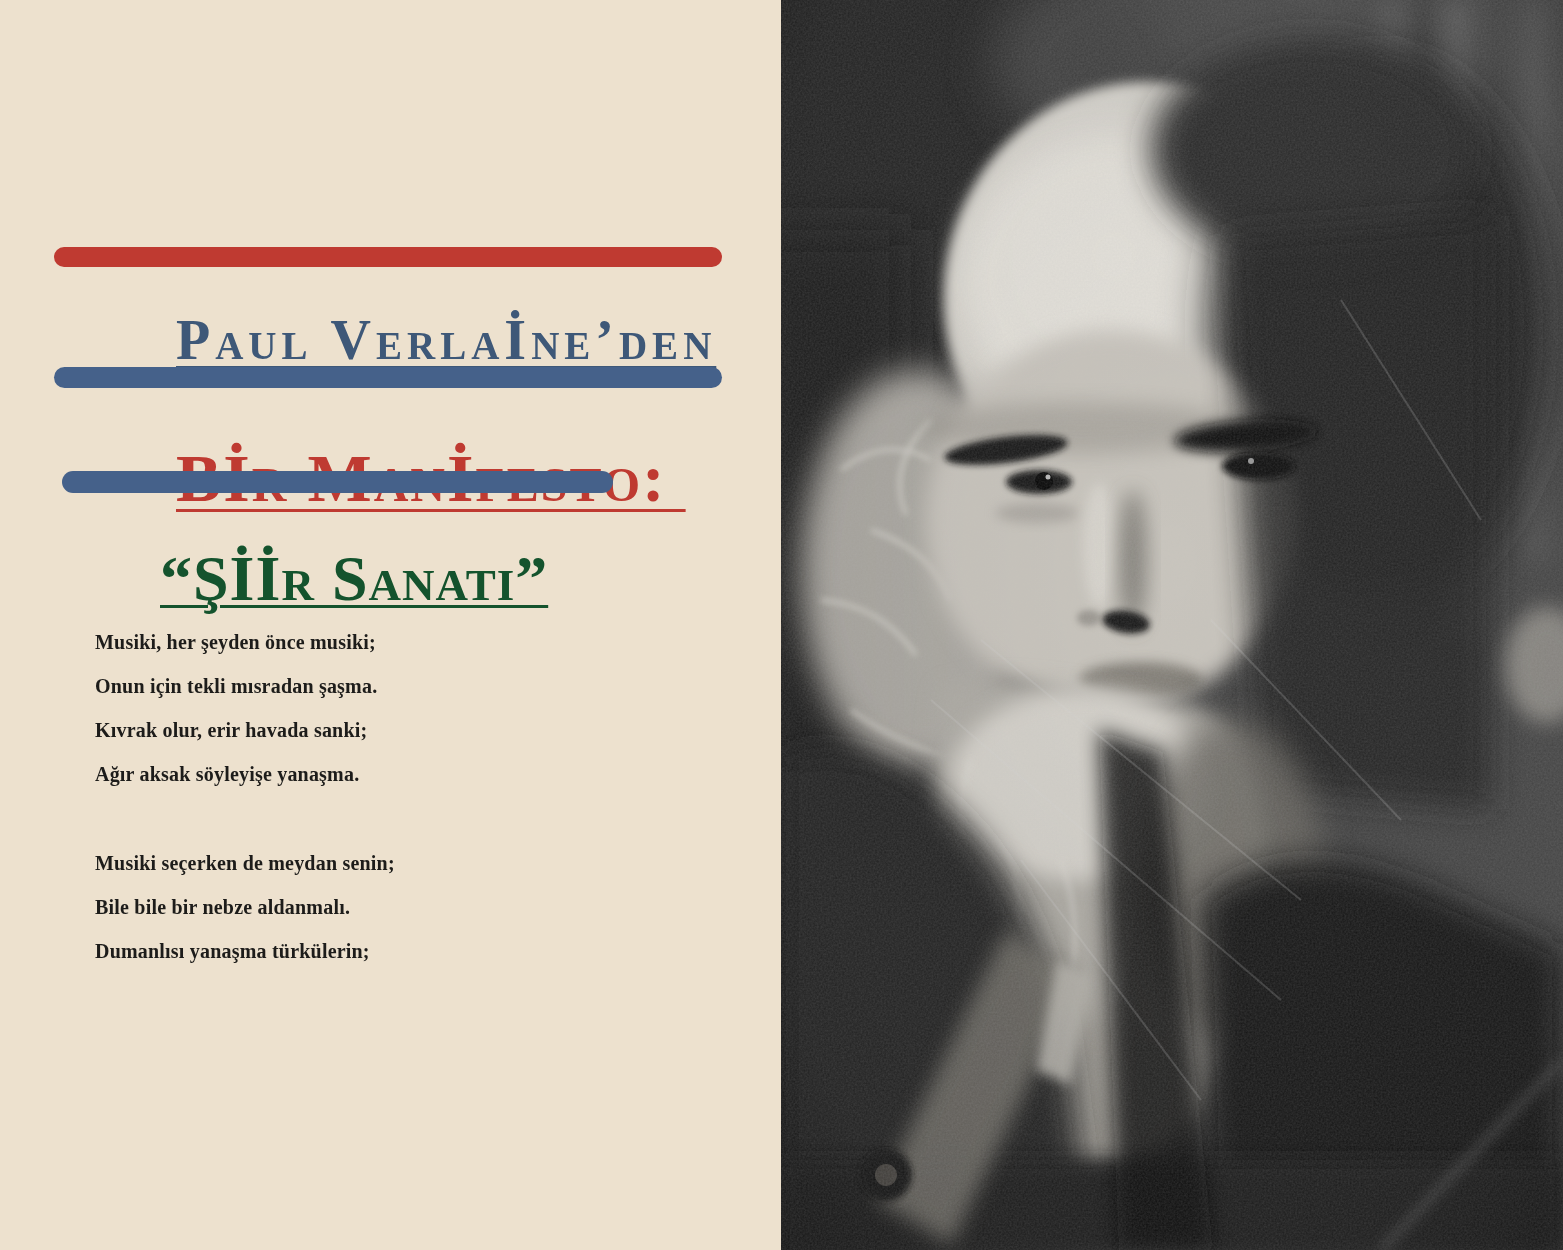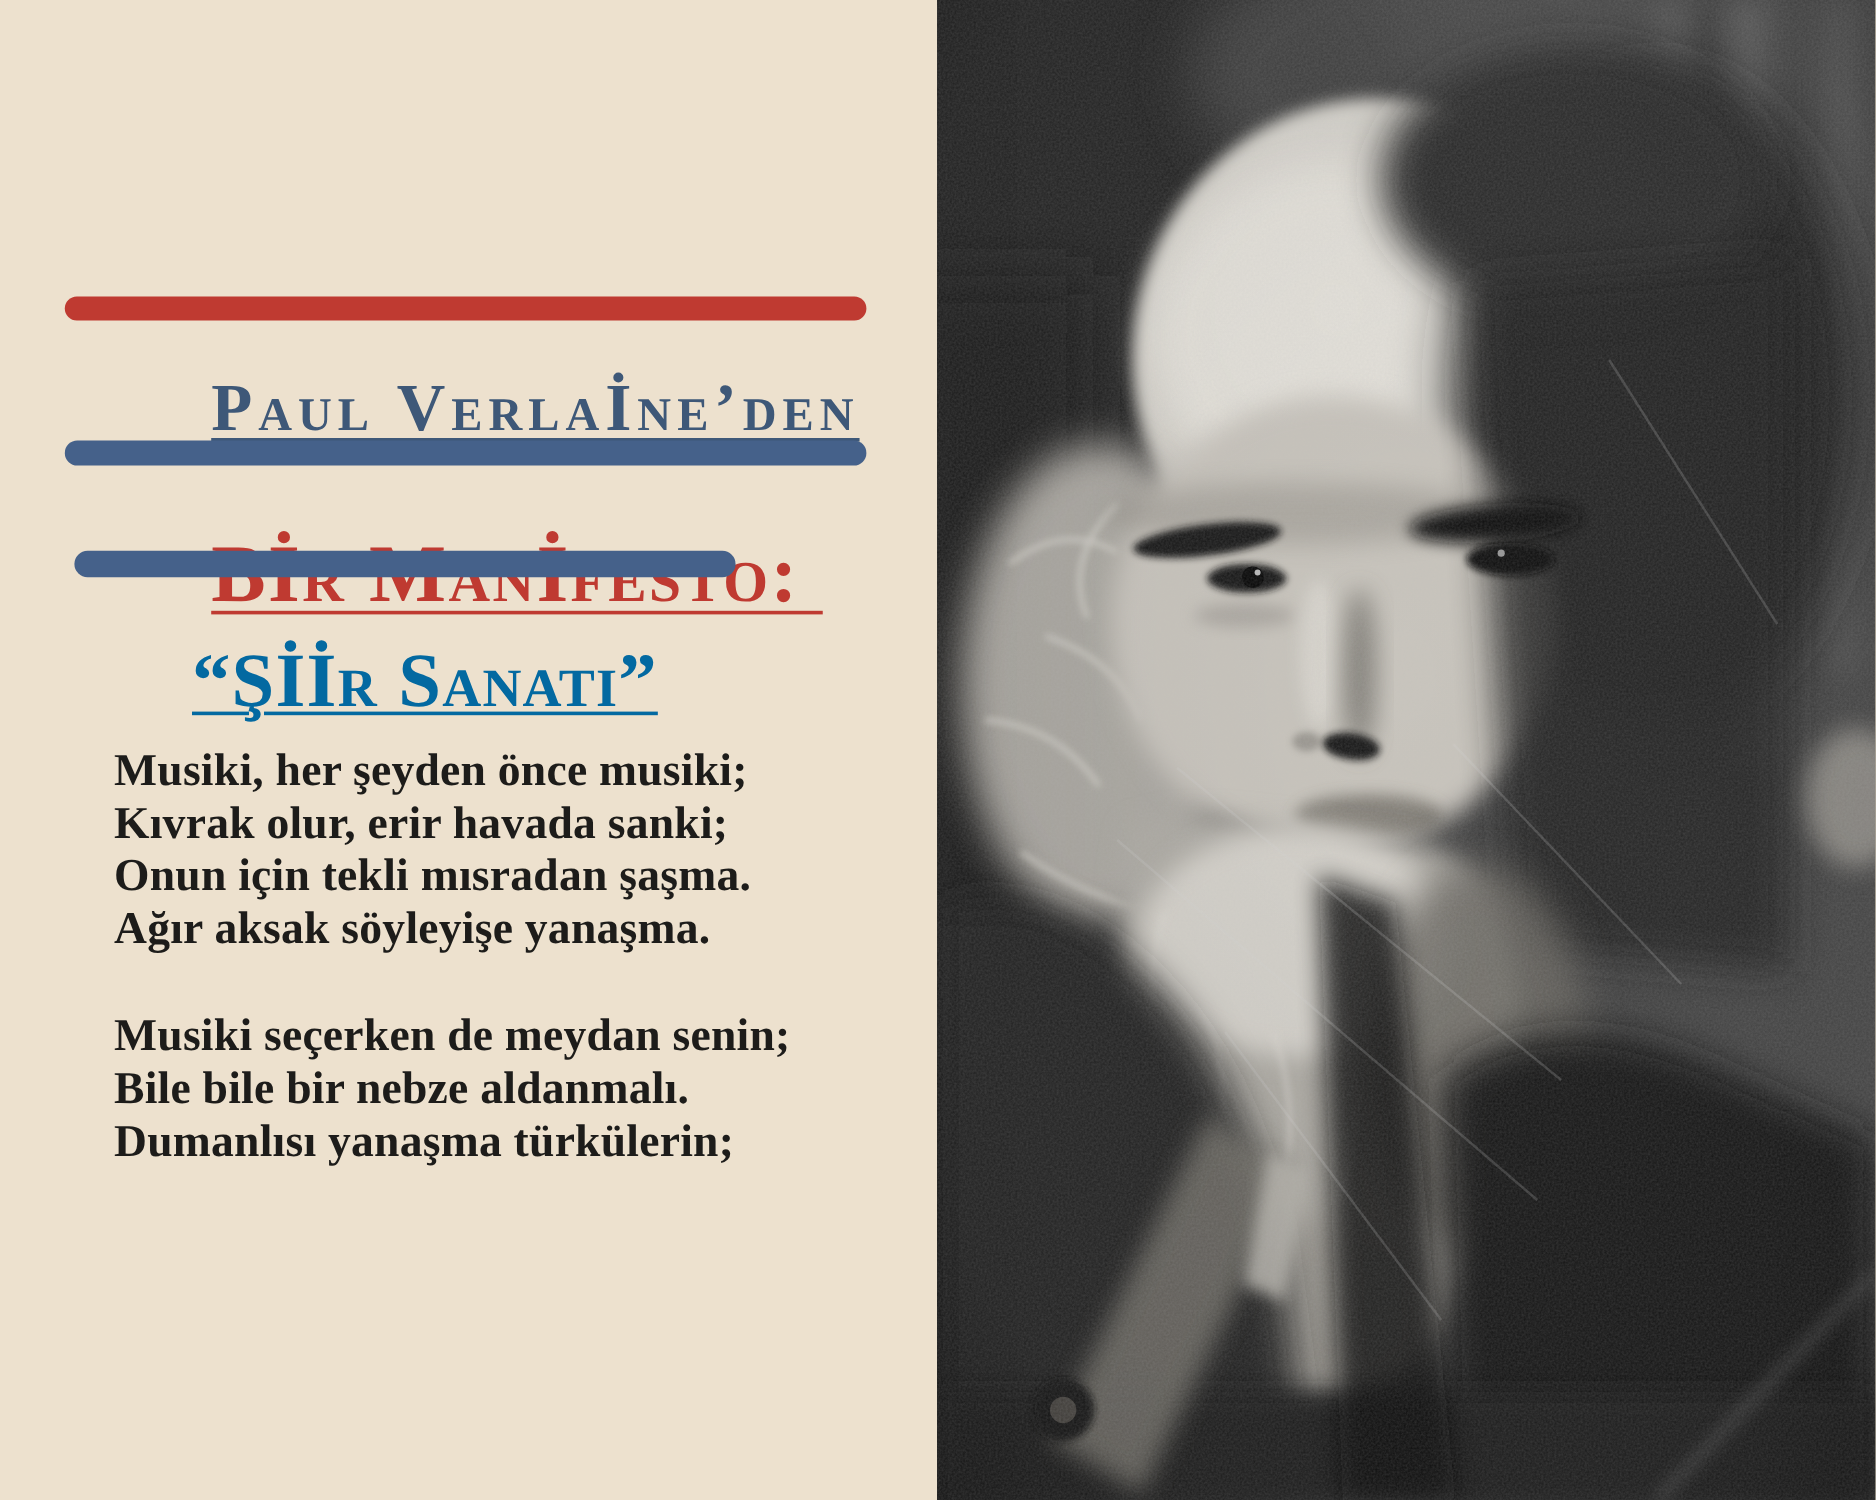--- a/index.html
+++ b/index.html
@@ -25,28 +25,28 @@
     text-decoration:underline;
     text-decoration-thickness:3px;
   }
   .bar{position:absolute;z-index:1;border-radius:11px;}
   .t1{top:200px;left:62px;font-size:56px;letter-spacing:5px;color:#3E5878;}
   .t1 .title-text{text-underline-offset:7px;font-family:Liberation Serif, serif;}
   .bar1{top:47px;height:20px;left:-8px;right:-6px;background:#BF3A31;}
   .t2{top:308px;left:62px;font-size:68px;letter-spacing:2px;color:#BF3A31;}
   .t2 .title-text{text-underline-offset:8px;}
   .bar2{top:59px;height:21px;left:-8px;right:-36px;background:#45618A;}
-  .t3{top:407px;left:58px;font-size:64px;letter-spacing:1px;color:#0369a1;}
+  .t3{top:419px;left:58px;font-size:64px;letter-spacing:1px;color:#14532d;}
   .t3 .title-text{text-underline-offset:5px;}
   .bar3{top:52px;height:22px;left:4px;right:-65px;background:#45618A;}
 
   .poem{position:absolute;left:95px;top:620px;color:#1D1C1A;}
   .poem p{
     margin:0;
-    font-size:38px;
+    font-size:20px;
     line-height:44px;
     font-weight:700;
     letter-spacing:0.2px;
   }
   .stanza-2{margin-top:45px;}
 
   
   .photo-pane{position:absolute;left:781px;top:0;width:782px;height:1250px;background:#3a3a3a;}
   .photo-pane svg{display:block;}
 </style>
@@ -68,22 +68,22 @@
     </div>
 
     <div class="title-line t3">
       <span class="bar bar3"></span>
       <span class="title-text">“Şİİr Sanatı”</span>
     </div>
 
     <div class="poem">
       <div class="stanza stanza-1">
         <p>Musiki, her şeyden önce musiki;</p>
+        <p>Onun için tekli mısradan şaşma.</p>
         <p>Kıvrak olur, erir havada sanki;</p>
-        <p>Onun için tekli mısradan şaşma.</p>
         <p>Ağır aksak söyleyişe yanaşma.</p>
       </div>
       <div class="stanza stanza-2">
         <p>Musiki seçerken de meydan senin;</p>
         <p>Bile bile bir nebze aldanmalı.</p>
         <p>Dumanlısı yanaşma türkülerin;</p>
       </div>
     </div>
 
   </div>

